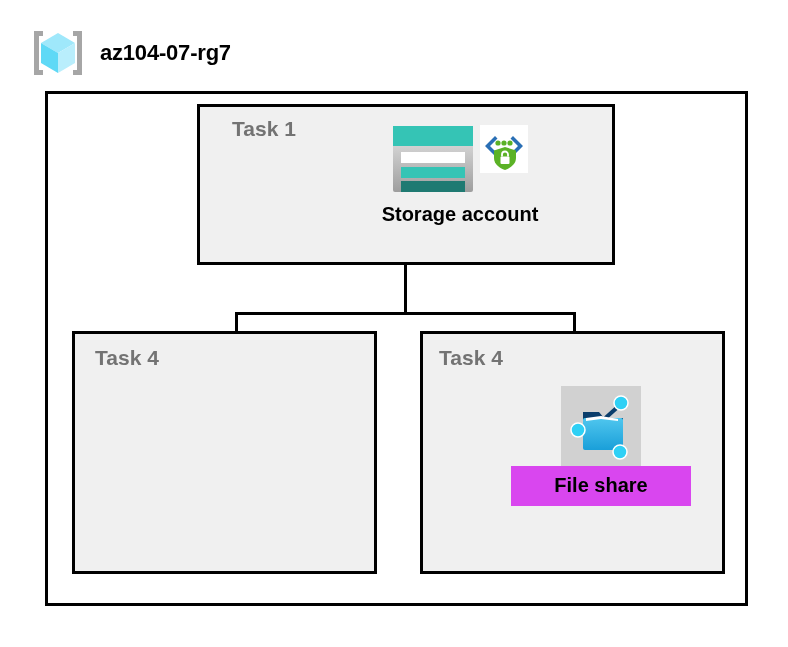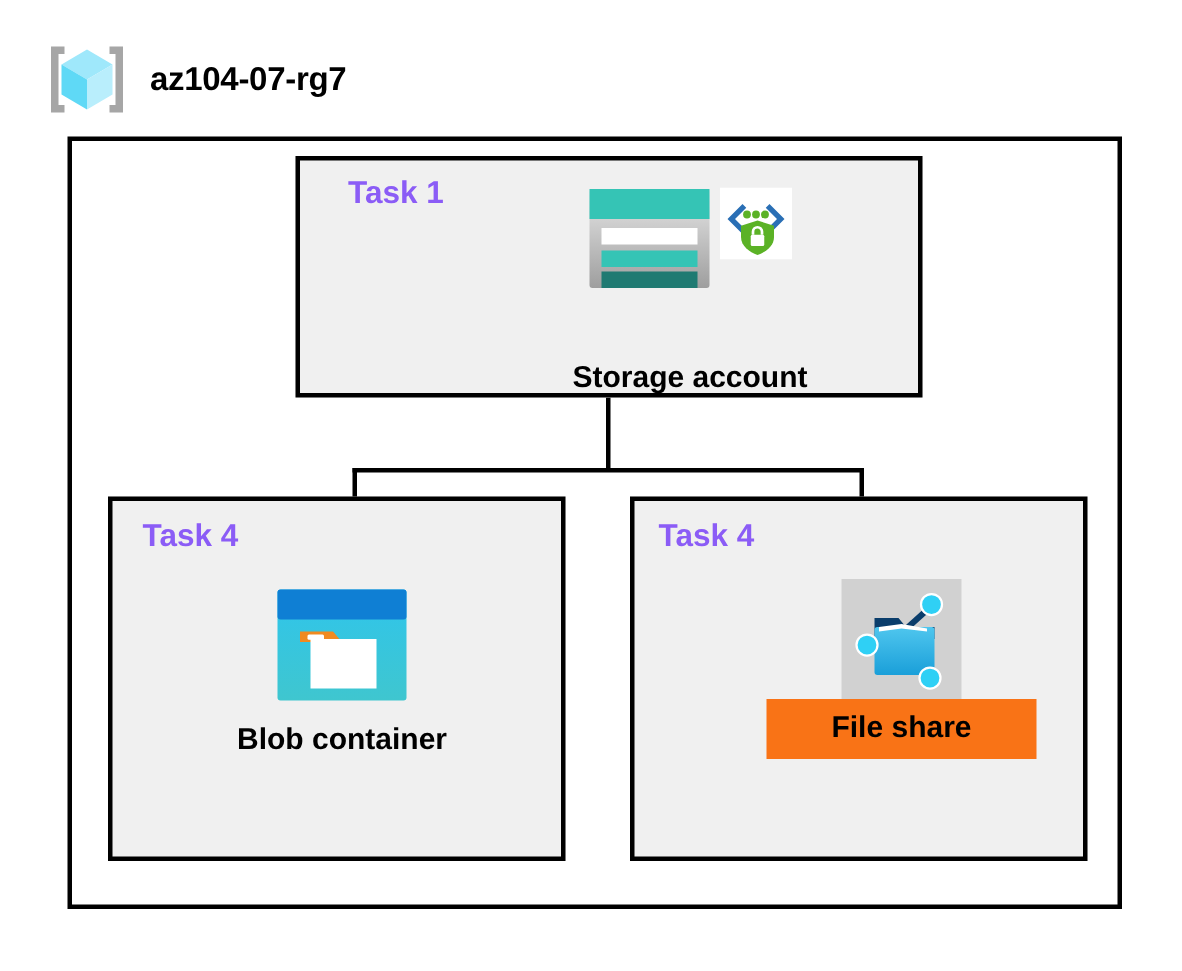--- a/index.html
+++ b/index.html
@@ -64,21 +64,21 @@
     box-sizing: border-box;
   }
   #task1-box { left: 197px; top: 104px; width: 418px; height: 161px; }
   #task2-box { left: 72px;  top: 331px; width: 305px; height: 243px; }
   #task3-box { left: 420px; top: 331px; width: 305px; height: 243px; }
 
   .task-label {
     position: absolute;
     font-size: 21px;
     font-weight: bold;
-    color: #8b5cf6;
+    color: #737373;
     white-space: nowrap;
   }
   #task1-label { left: 32px; top: 10px; }
   #task2-label { left: 20px; top: 12px; }
   #task3-label { left: 16px; top: 12px; }
 
   
   .node {
     position: absolute;
     display: flex;
@@ -87,37 +87,37 @@
   }
   .node-caption {
     font-size: 20px;
     font-weight: bold;
     color: #000000;
     white-space: nowrap;
     line-height: 1.1;
   }
 
   
-  #storage-node { left: 165px; top: 18px; width: 190px; gap: 38px; }
+  #storage-node { left: 165px; top: 18px; width: 190px; }
   #storage-row {
     display: flex;
     align-items: flex-start;
     gap: 6px;
     height: 72px;
   }
   #storage-caption { margin-top: 6px; }
 
   
   #blob-node { left: 58px; top: 58px; width: 190px; }
   #blob-caption { margin-top: 14px; }
 
   
   #fileshare-node { left: 88px; top: 52px; width: 180px; }
   #fileshare-plate {
-    background: #f97316;
+    background: #d946ef;
     padding: 2px 0 0 0;
     display: flex;
     flex-direction: column;
     align-items: center;
     width: 180px;
   }
   #fileshare-icon-plate {
     background: #d1d1d1;
     width: 80px;
     height: 80px;
@@ -210,40 +210,20 @@
           </svg>
         </span>
       </div>
       <div class="node-caption" id="storage-caption">Storage account</div>
     </div>
   </div>
 
   <div class="task-box" id="task2-box">
     <div class="task-label" id="task2-label">Task 4</div>
 
-    <div class="node" id="blob-node">
-      <span>
-        <svg width="88" height="76" viewBox="0 0 88 76" xmlns="http://www.w3.org/2000/svg">
-          <defs>
-            <linearGradient id="gBlobBody" x1="0" y1="0" x2="0" y2="1">
-              <stop offset="0%" stop-color="#2fc5ec"></stop>
-              <stop offset="100%" stop-color="#3fc6cf"></stop>
-            </linearGradient>
-          </defs>
-          <rect x="1" y="1" width="86" height="74" rx="2" fill="url(#gBlobBody)"></rect>
-          <rect x="1" y="1" width="86" height="20" rx="2" fill="#0f7fd4"></rect>
-
-          <path d="M16 29 L38 29 L44 36 L16 36 Z" fill="#f08a20"></path>
-          <rect x="21" y="31" width="11" height="3.5" rx="1" fill="#ffffff"></rect>
-
-          <rect x="23" y="34" width="44" height="33" fill="#ffffff"></rect>
-        </svg>
-      </span>
-      <div class="node-caption" id="blob-caption">Blob container</div>
-    </div>
   </div>
 
   <div class="task-box" id="task3-box">
     <div class="task-label" id="task3-label">Task 4</div>
 
     <div class="node" id="fileshare-node">
       <div id="fileshare-icon-plate">
         <span>
           <svg width="76" height="76" viewBox="0 0 76 76" xmlns="http://www.w3.org/2000/svg">
             <defs>

